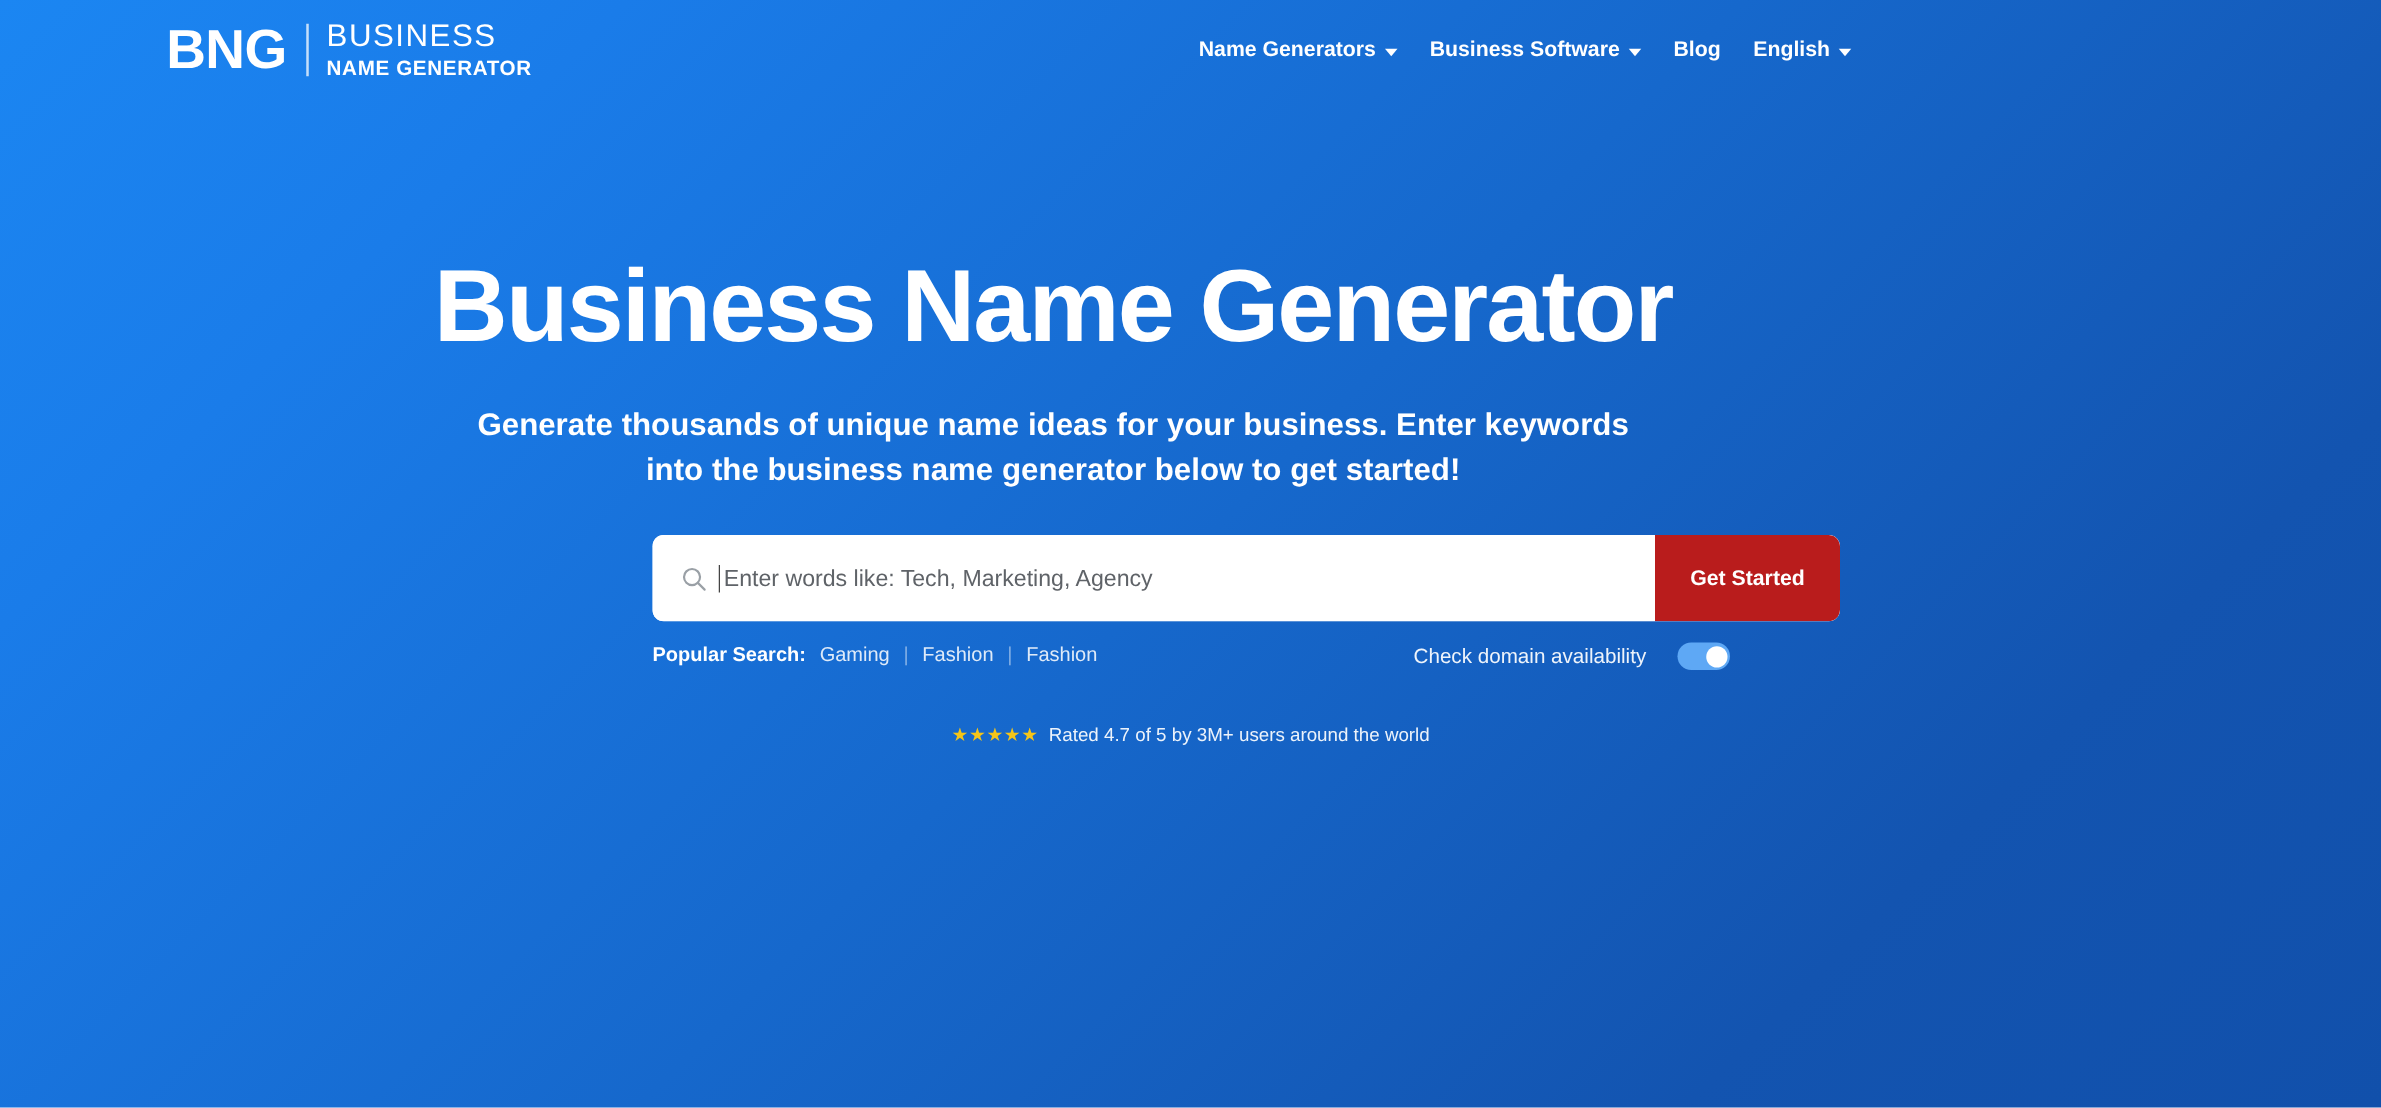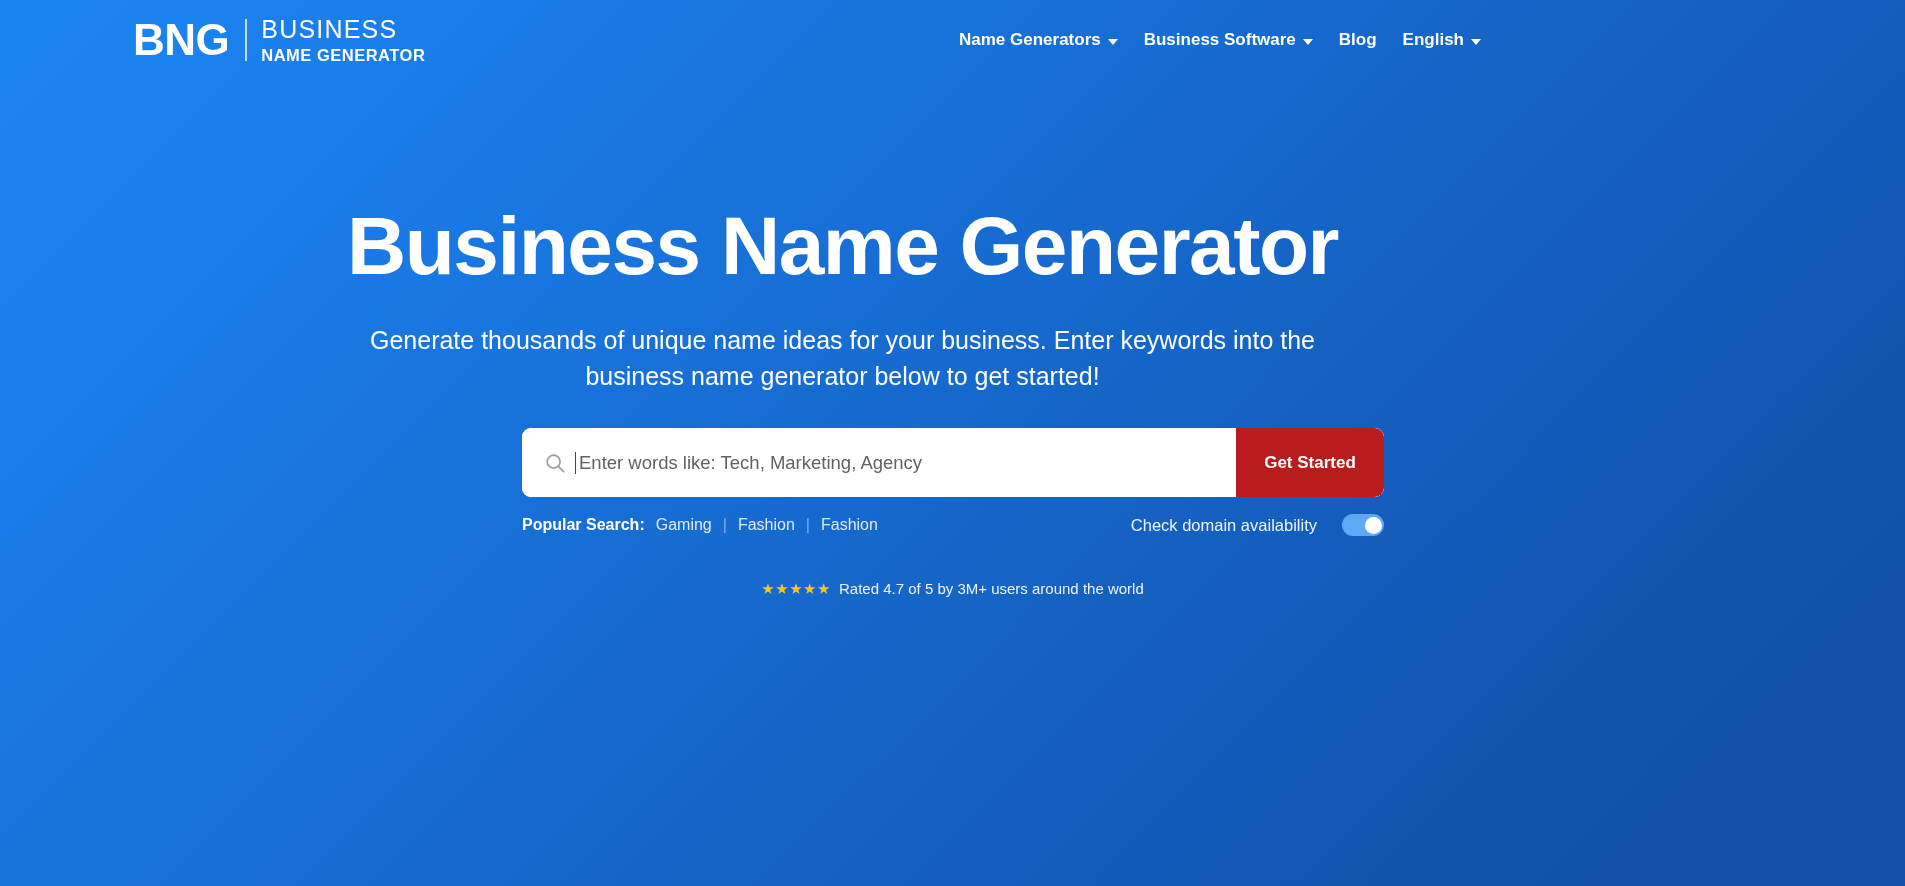--- a/index.html
+++ b/index.html
@@ -114,30 +114,30 @@
     font-weight: 700;
     letter-spacing: -1.5px;
     line-height: 1;
   }
 
   .hero-sub {
     margin: 36px auto 0;
     width: 960px;
     color: #ffffff;
     font-size: 25px;
-    font-weight: 400;
+    font-weight: 700;
     line-height: 1.42;
   }
 
   
   .search-wrap {
     position: absolute;
     top: 428px;
     left: 522px;
-    width: 862px;
+    width: 950px;
   }
 
   .search-bar {
     display: flex;
     height: 69px;
     border-radius: 9px;
     overflow: hidden;
     background: #ffffff;
   }
 

